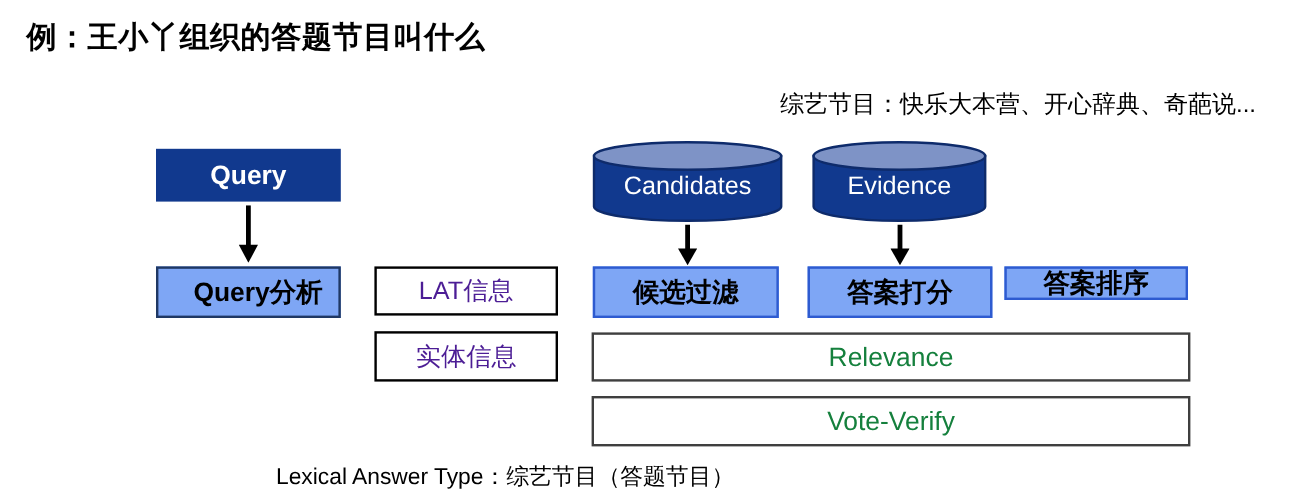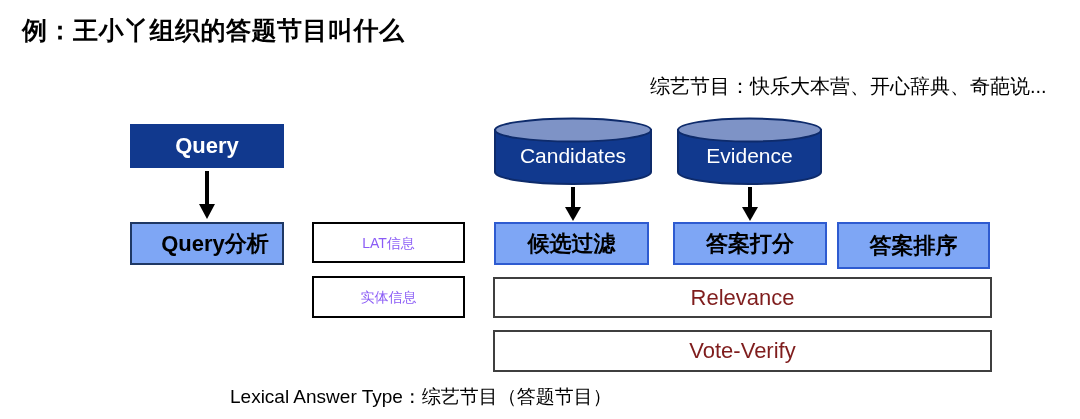--- a/index.html
+++ b/index.html
@@ -36,27 +36,27 @@
     background:#11398E;color:#fff;
     font-weight:bold;font-size:22px;
   }
   .box.blue{
     background:#7EA6F5;color:#000;
     border:2px solid #2E5BD0;
     font-weight:bold;font-size:22px;
   }
   .box.blue.darkborder{border-color:#1F3864;padding-left:16px;}
   .box.white{
-    background:#fff;color:#8b5cf6;
+    background:#fff;color:#4c1d95;
     border:2px solid #000;
-    font-size:14px;
+    font-size:21px;
     justify-content:center;
   }
   .box.wide{
-    background:#fff;color:#7f1d1d;
+    background:#fff;color:#15803d;
     border:2px solid #3F3F3F;
     font-size:22px;
   }
   .arrow{position:absolute;}
   .cyl{position:absolute;}
   .cyl-label{
     position:absolute;
     display:flex;align-items:center;justify-content:center;
     color:#fff;font-size:21px;
   }
@@ -114,21 +114,21 @@
     <line x1="8" y1="0" x2="8" y2="21" stroke="#000" stroke-width="4"></line>
     <polygon points="0,20 16,20 8,34" fill="#000"></polygon>
   </svg>
 
   <div class="box blue" style="left:673px;top:222px;width:154px;height:43px;">
     <span>答案打分</span>
   </div>
   <div class="box blue" style="left:494px;top:222px;width:155px;height:43px;">
     <span>候选过滤</span>
   </div>
-  <div class="box blue" style="left:837px;top:222px;width:153px;height:47px;">
+  <div class="box blue" style="left:837px;top:222px;width:153px;height:28px;">
     <span>答案排序</span>
   </div>
 
   <div class="box wide" style="left:493px;top:277px;width:499px;height:41px;">
     <span>Relevance</span>
   </div>
   <div class="box wide" style="left:493px;top:330px;width:499px;height:42px;">
     <span>Vote-Verify</span>
   </div>
 

